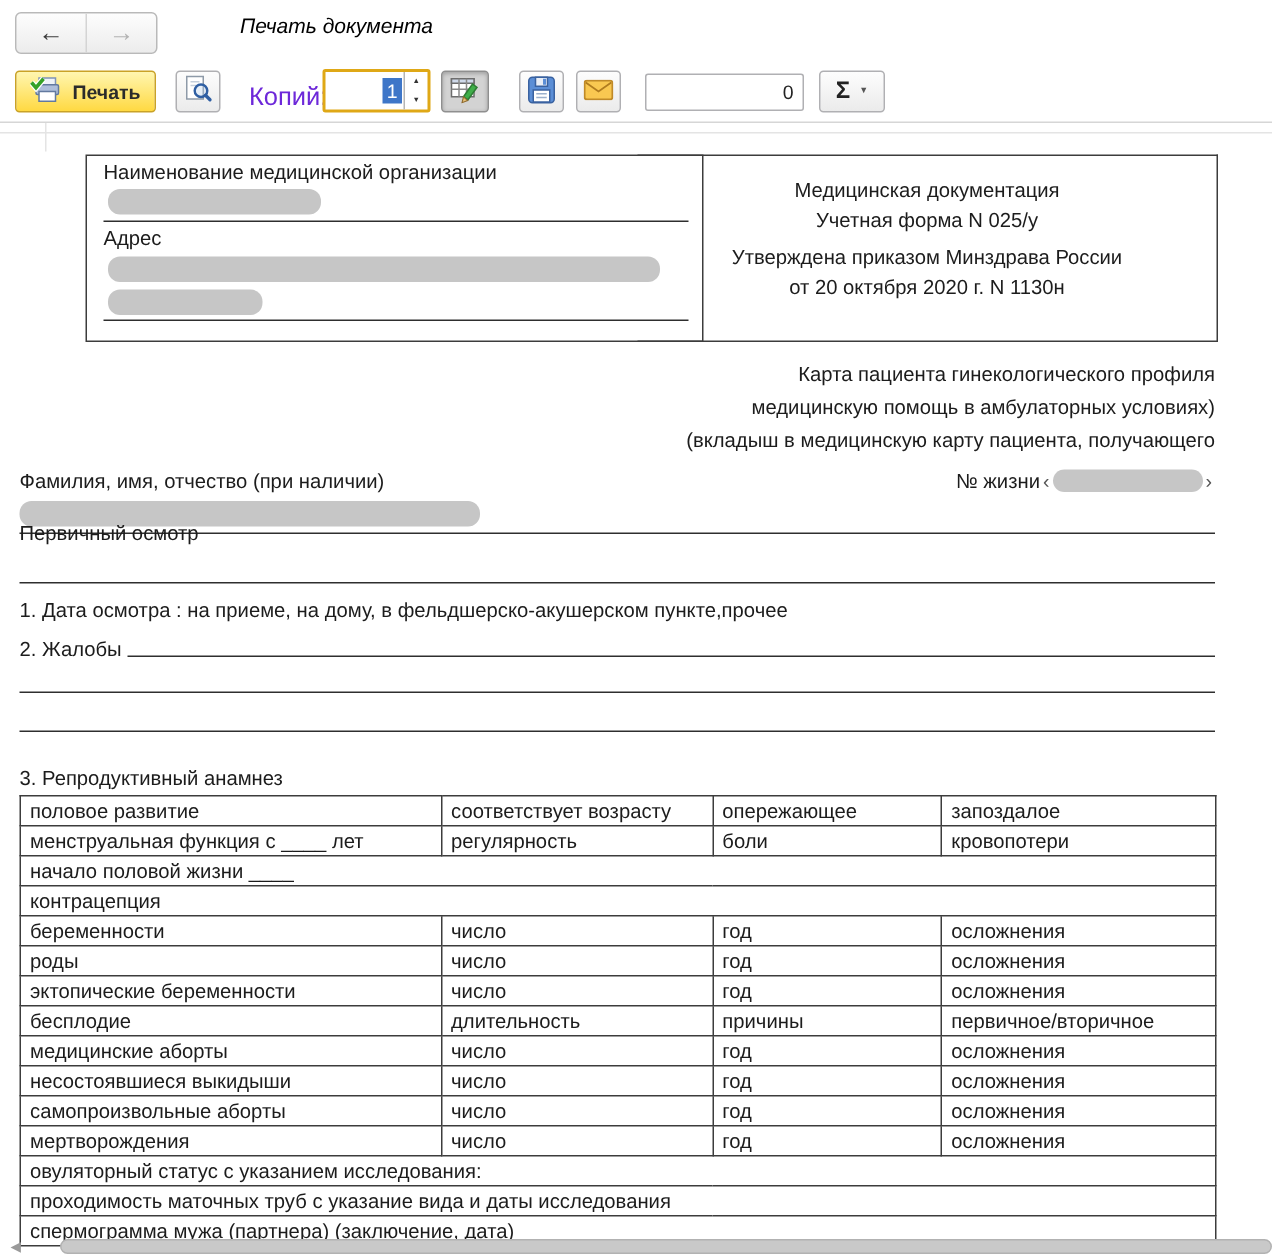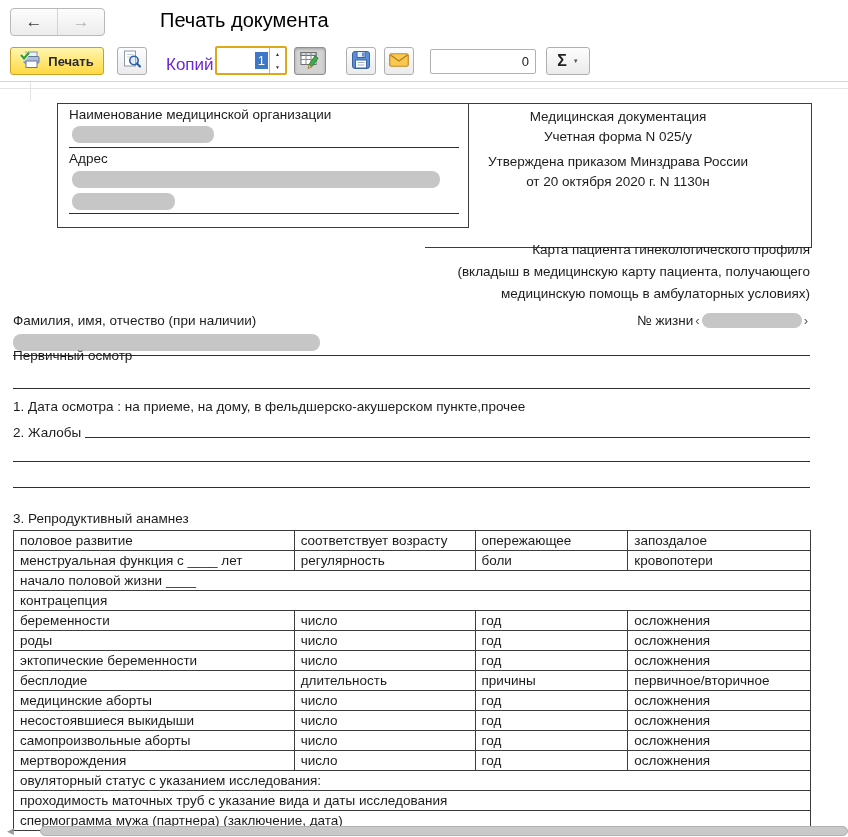--- a/index.html
+++ b/index.html
@@ -15,21 +15,21 @@
     position:absolute; left:10px; top:8px; width:95px; height:28px;
     border:1px solid #b9b9b9; border-radius:4px;
     background:linear-gradient(#fdfdfd,#ececec);
     display:flex; overflow:hidden;
   }
   .nav-btn { flex:1; border:none; background:transparent; cursor:pointer;
     display:flex; align-items:center; justify-content:center; font-size:17px; font-weight:bold; }
   .nav-btn + .nav-btn { border-left:1px solid #d4d4d4; }
   .nav-btn.back { color:#3b3b3b; }
   .nav-btn.fwd { color:#b3b3b3; }
-  .page-title { position:absolute; left:160px; top:9px; font-size:20px; color:#000; }
+  .page-title { position:absolute; left:160px; top:9px; font-size:14px; color:#000;font-style:italic; }
 
   
   .toolbar { position:absolute; left:0; top:44px; width:848px; height:38px;
     border-bottom:1px solid #d6d6d6; background:#fff; }
   .tb-btn { position:absolute; top:3px; height:28px;
     border:1px solid #b0b0b3; border-radius:3px;
     background:linear-gradient(#fdfdfd,#ebebeb);
     display:flex; align-items:center; justify-content:center; cursor:pointer; }
   .btn-print { left:10px; width:94px; gap:6px;
     background:linear-gradient(#fff6b0,#ffd942); border:1px solid #c9a227;
@@ -57,22 +57,22 @@
     text-align:right; padding-right:6px; font-family:"Liberation Sans",sans-serif; }
 
   
   .sheet { position:absolute; left:0; top:82px; width:848px; height:755px;
     background:#fff; overflow:hidden; font-size:13.5px; }
   .grid-h { position:absolute; left:0; top:6px; width:848px; height:1px; background:#e4e4e4; }
   .grid-v { position:absolute; left:30px; top:0; width:1px; height:19px; background:#e4e4e4; }
 
   .box-left { position:absolute; left:13px; top:21px; width:412px; height:125px;
     border:1px solid #3c3c3c;margin-left:44px; }
-  .box-right { position:absolute; left:425px; top:21px; width:387px; height:145px;
-    border:1px solid #3c3c3c; border-left:none; text-align:center; padding-top:3px; line-height:20px; }
+  .box-right { position:absolute; left:425px; top:21px; width:387px; height:125px;
+    border:1px solid #3c3c3c; border-left:none; text-align:center; padding-top:13px; line-height:20px; }
   .box-right .gap-before { margin-top:5px; }
 
   .org-label { position:absolute; left:11px; top:3px; }
   .addr-label { position:absolute; left:11px; top:47px; }
   .redact { position:absolute; background:#c6c6c6; border-radius:8px; height:17px; }
   .r-org { left:14px; top:22px; width:142px; }
   .r-addr1 { left:14px; top:67px; width:368px; }
   .r-addr2 { left:14px; top:89px; width:103px; }
   .u-org { position:absolute; left:11px; top:43px; width:390px; border-top:1px solid #2e2e2e; }
   .u-addr { position:absolute; left:11px; top:109px; width:390px; border-top:1px solid #2e2e2e; }
@@ -223,22 +223,22 @@
 
     <div class="box-right">
       <div>Медицинская документация</div>
       <div>Учетная форма N 025/у</div>
       <div class="gap-before">Утверждена приказом Минздрава России</div>
       <div>от 20 октября 2020 г. N 1130н</div>
     </div>
 
     <div class="doc-title">
       <div>Карта пациента гинекологического профиля</div>
+      <div>медицинскую помощь в амбулаторных условиях)</div>
       <div>(вкладыш в медицинскую карту пациента, получающего</div>
-      <div>медицинскую помощь в амбулаторных условиях)</div>
     </div>
 
     <div class="fio-label">Фамилия, имя, отчество (при наличии)</div>
     <div class="card-group">
       <span>№ жизни</span>
       <span class="bracket">‹</span>
       <span class="redact r-card"></span>
       <span class="bracket">›</span>
     </div>
 

